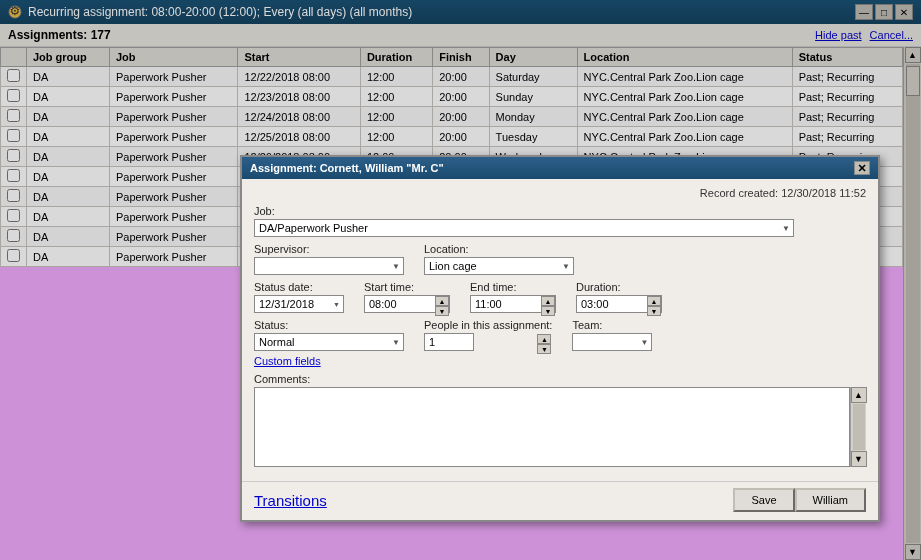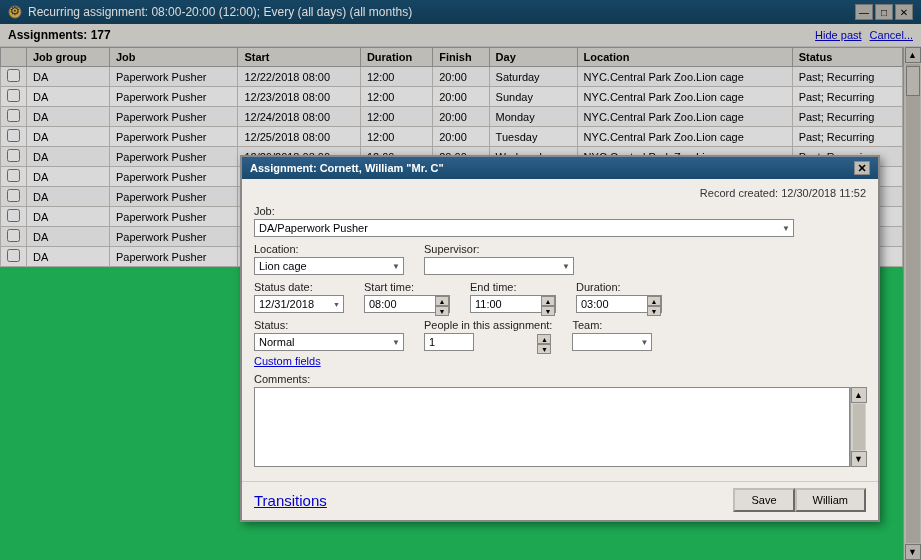--- a/index.html
+++ b/index.html
@@ -18,21 +18,21 @@
     .title-bar-left { display: flex; align-items: center; gap: 6px; }
     .title-bar-icon { width: 14px; height: 14px; }
     .title-bar-controls { display: flex; gap: 2px; }
     .title-bar-btn {
       width: 18px; height: 16px; background: #c0bdb5; border: 1px solid #888;
       cursor: pointer; display: flex; align-items: center; justify-content: center;
       font-size: 10px; color: #000;
     }
 
     
-    .main-content { background: #22c55e; height: calc(100% - 24px); display: flex; flex-direction: column; }
+    .main-content { background: #f0abfc; height: calc(100% - 24px); display: flex; flex-direction: column; }
 
     
     .top-bar {
       background: #e8e5e0;
       padding: 4px 8px;
       display: flex;
       justify-content: space-between;
       align-items: center;
       border-bottom: 1px solid #ccc;
     }
@@ -428,32 +428,32 @@
           <label class="form-label">Job:</label>
           <div class="select-wrapper">
             <select class="form-select select-full">
               <option value="DA/Paperwork Pusher">DA/Paperwork Pusher</option>
             </select>
           </div>
         </div>
 
         <div class="form-row-inline">
           <div class="form-group">
+            <label class="form-label">Supervisor:</label>
+            <div class="select-wrapper">
+              <select class="form-select select-medium">
+                <option></option>
+              </select>
+            </div>
+          </div>
+          <div class="form-group">
             <label class="form-label">Location:</label>
             <div class="select-wrapper">
               <select class="form-select select-medium">
                 <option value="Lion cage">Lion cage</option>
-              </select>
-            </div>
-          </div>
-          <div class="form-group">
-            <label class="form-label">Supervisor:</label>
-            <div class="select-wrapper">
-              <select class="form-select select-medium">
-                <option></option>
               </select>
             </div>
           </div>
         </div>
 
         <div class="form-row-inline">
           <div class="form-group">
             <label class="form-label">Status date:</label>
             <div class="date-wrapper">
               <input type="text" class="date-input" value="12/31/2018" style="">

